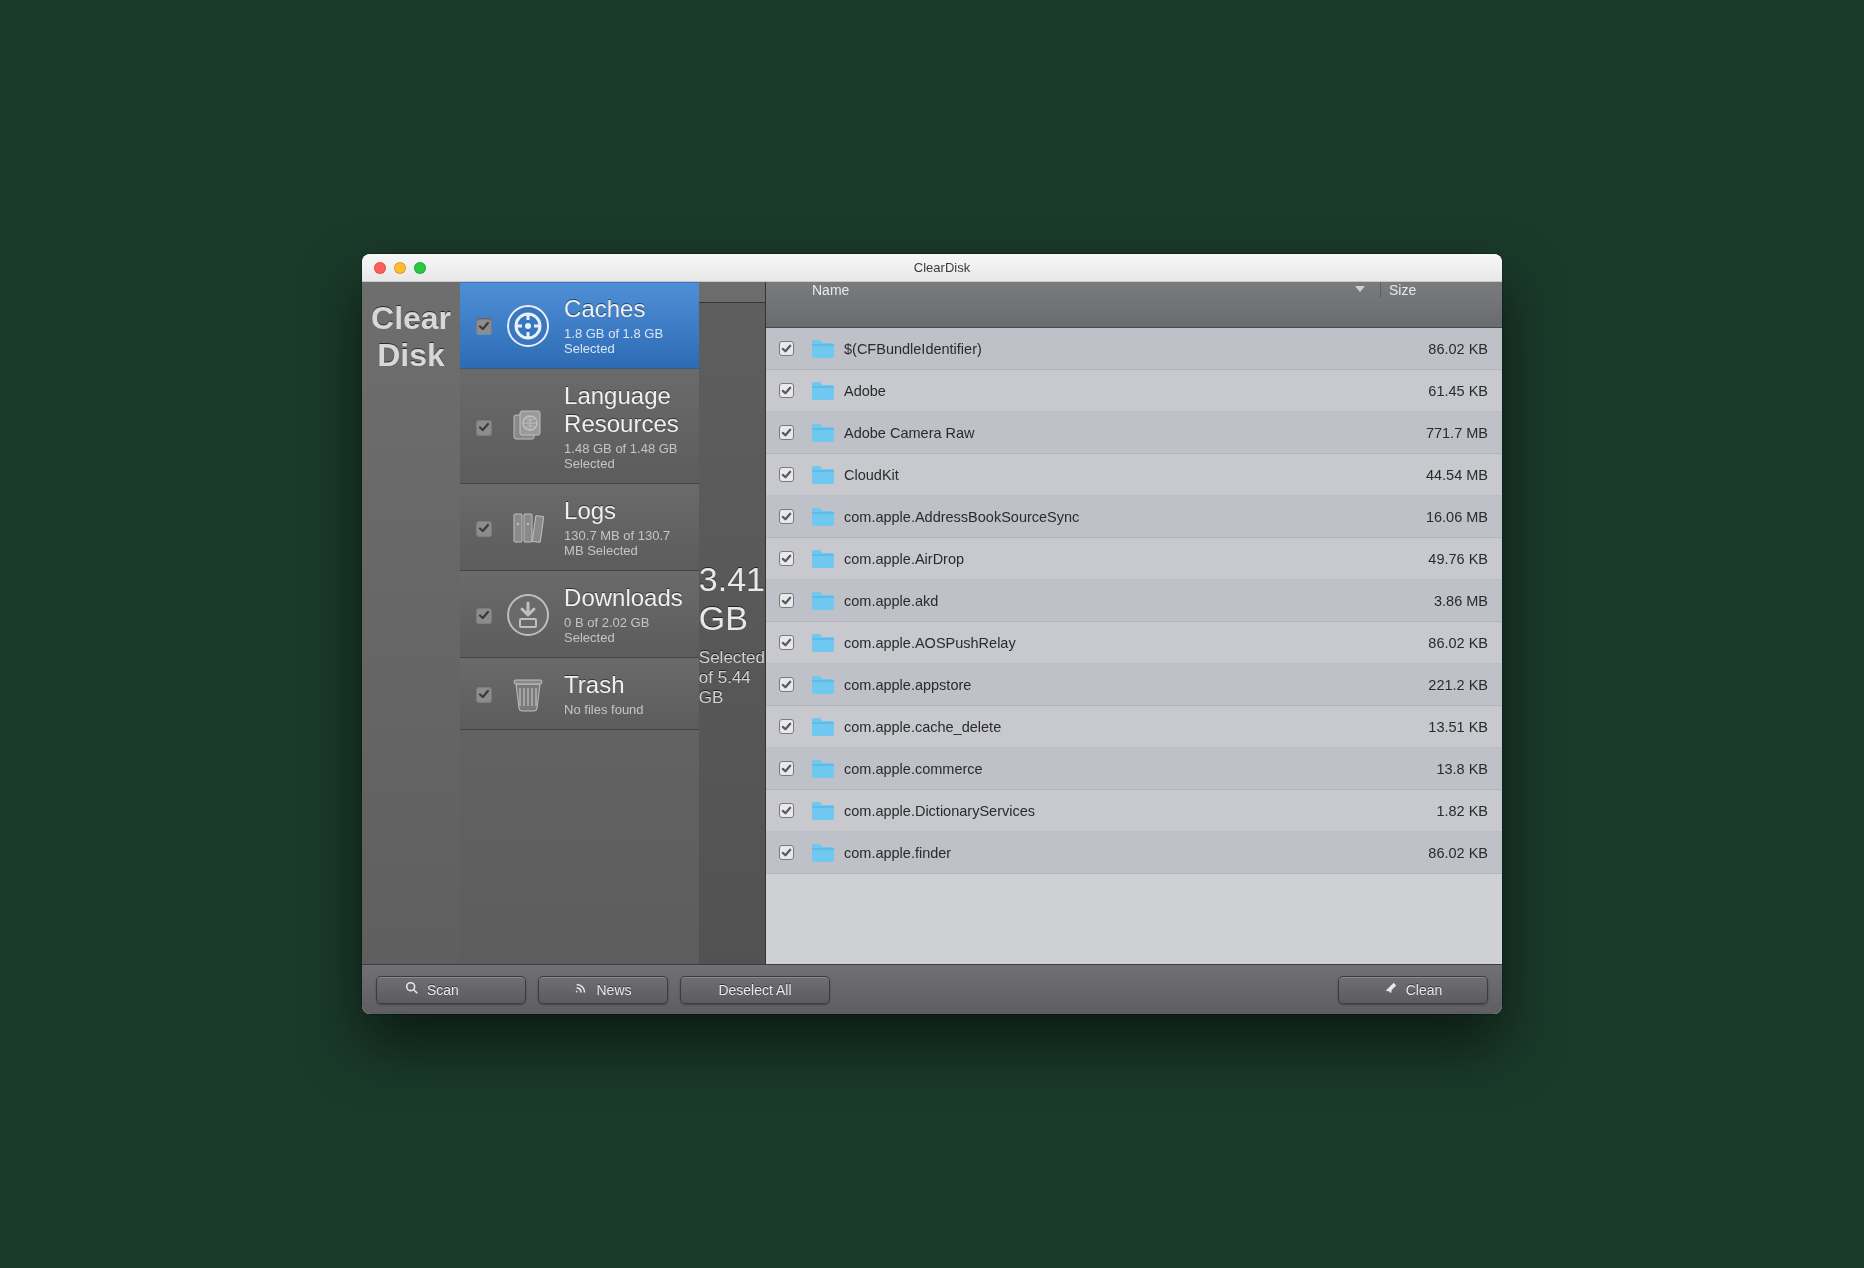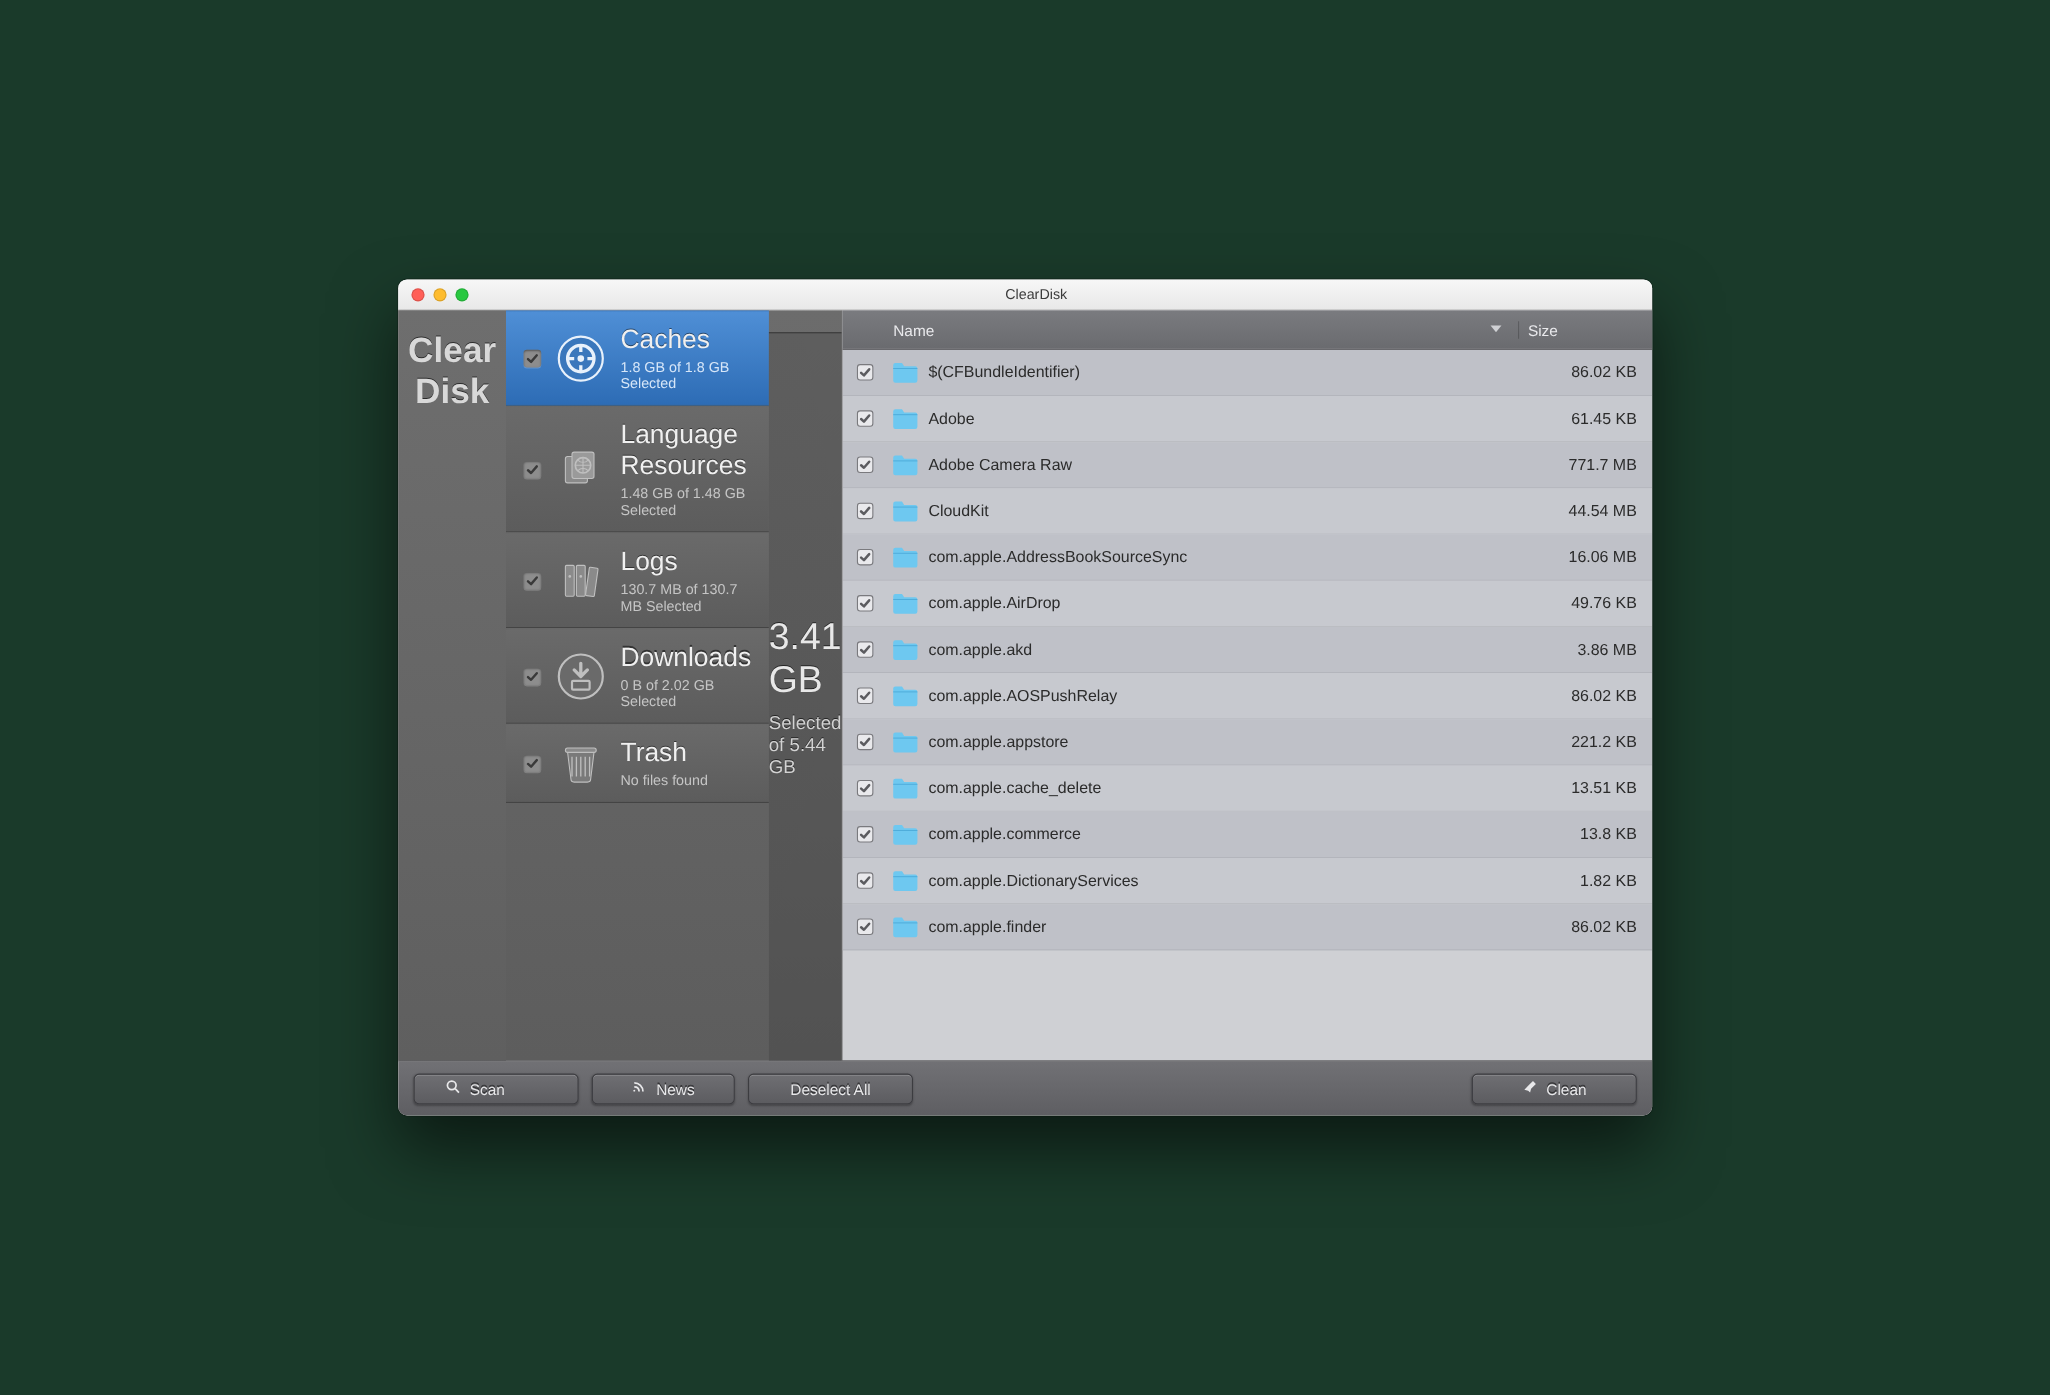--- a/index.html
+++ b/index.html
@@ -113,24 +113,24 @@
   .summary .small { font-size: 17px; color: #d2d2d2; }
   
   .main {
     flex: 1;
     display: flex;
     flex-direction: column;
     background: #cfd0d4;
     min-width: 0;
   }
   .cols {
-    height: 36px;
+    height: 46px;
     background: linear-gradient(#7a7b7f, #6a6b6f);
     display: flex;
-    align-items: center;
+    align-items: flex-start;
     color: #e9e9ec;
     font-size: 14px;
     border-bottom: 1px solid #4a4a4e;
   }
   .cols .col-chk { width: 40px; }
   .cols .col-name { flex: 1; padding-left: 6px; display:flex; align-items:center; justify-content:space-between; padding-right:10px;}
   .cols .col-size { width: 106px; padding-left: 8px; border-left: 1px solid rgba(0,0,0,0.2);}
   .cols .col-scroll { width: 16px; }
   .sort-ind { margin-right:4px; }
   .sort-ind svg { width:12px; height:12px; fill:#cfd0d4; }

